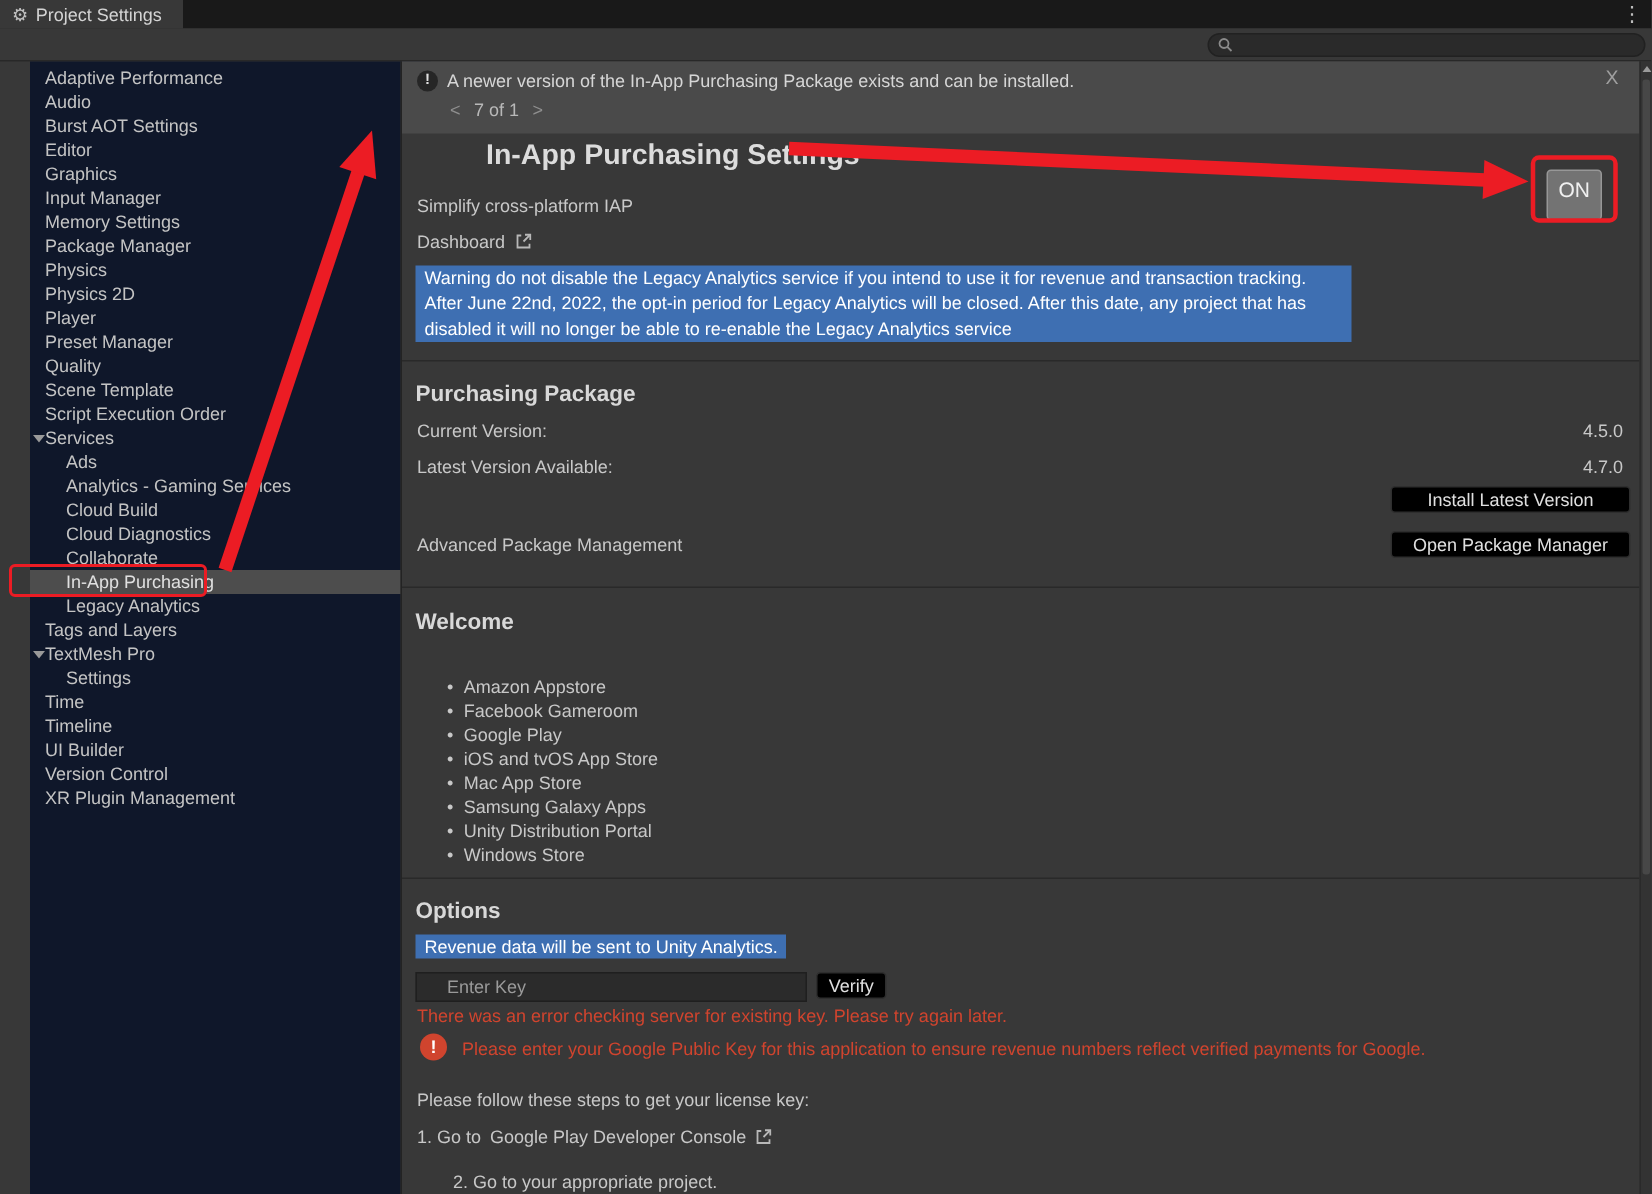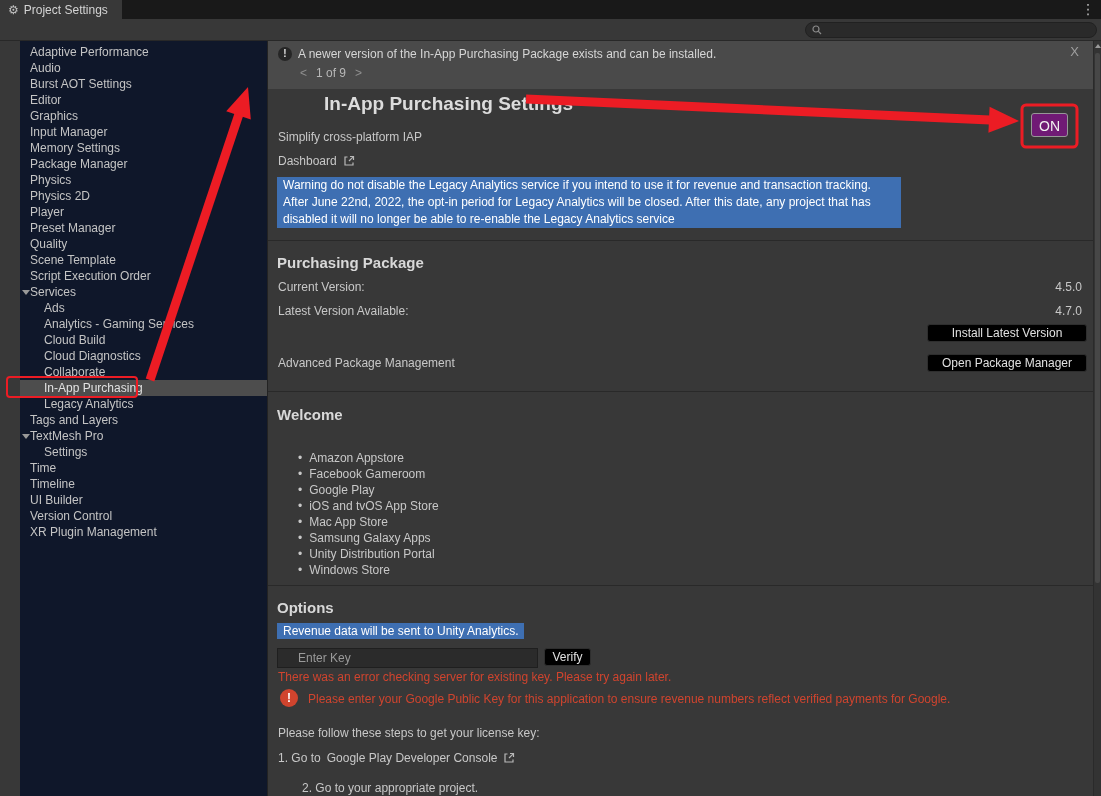--- a/index.html
+++ b/index.html
@@ -45,21 +45,21 @@
   .notify { left:0; top:0; width:825px; height:48px; background:#4a4a4a; }
   .info-icon { position:absolute; left:10px; top:6px; width:14px; height:14px; border-radius:50%;
                background:#262626; color:#e0e0e0; font-size:10px; font-weight:bold;
                text-align:center; line-height:14px; }
   .notify-text { position:absolute; left:30px; top:6px; color:#d6d6d6; }
   .notify-close { position:absolute; right:14px; top:3px; color:#9f9f9f; font-size:13px; }
   .pager { position:absolute; left:32px; top:25px; display:flex; gap:9px; color:#b8b8b8; }
   .pager .arr { color:#8f8f8f; }
 
   .page-title { left:9px; top:52px; font-size:19px; font-weight:600; color:#dcdcdc;margin-left:47px; }
-  .on-button { left:763px; top:72px; width:37px; height:24px; background:#701a75;
+  .on-button { left:763px; top:72px; width:37px; height:34px; background:#737373;
                border:1px solid #979797; border-radius:3px; color:#f0f0f0; font-size:14px;
                text-align:center; line-height:24px; }
 
   .row { left:10px; height:16px; line-height:16px; color:#c8c8c8; }
   .link-row { display:flex; align-items:center; gap:6px; }
 
   .warnbox { left:9px; top:136px; width:624px; background:#3e6fb2; color:#ffffff;
              line-height:17px; padding:0 6px; }
 
   .divider { left:0; width:825px; height:1px; background:#292929; }
@@ -162,21 +162,21 @@
 </div>
 
 <div class="content">
 
   <div class="notify">
     <span class="info-icon">!</span>
     <span class="notify-text">A newer version of the In-App Purchasing Package exists and can be installed.</span>
     <span class="notify-close">X</span>
     <div class="pager">
       <span class="arr">&lt;</span>
-      <span>1 of 9</span>
+      <span>7 of 1</span>
       <span class="arr">&gt;</span>
     </div>
   </div>
 
   <div class="page-title">In-App Purchasing Settings</div>
   <div class="on-button">ON</div>
 
   <div class="row" style="top:88px;">Simplify cross-platform IAP</div>
 
   <div class="row link-row" style="top:112px;">

